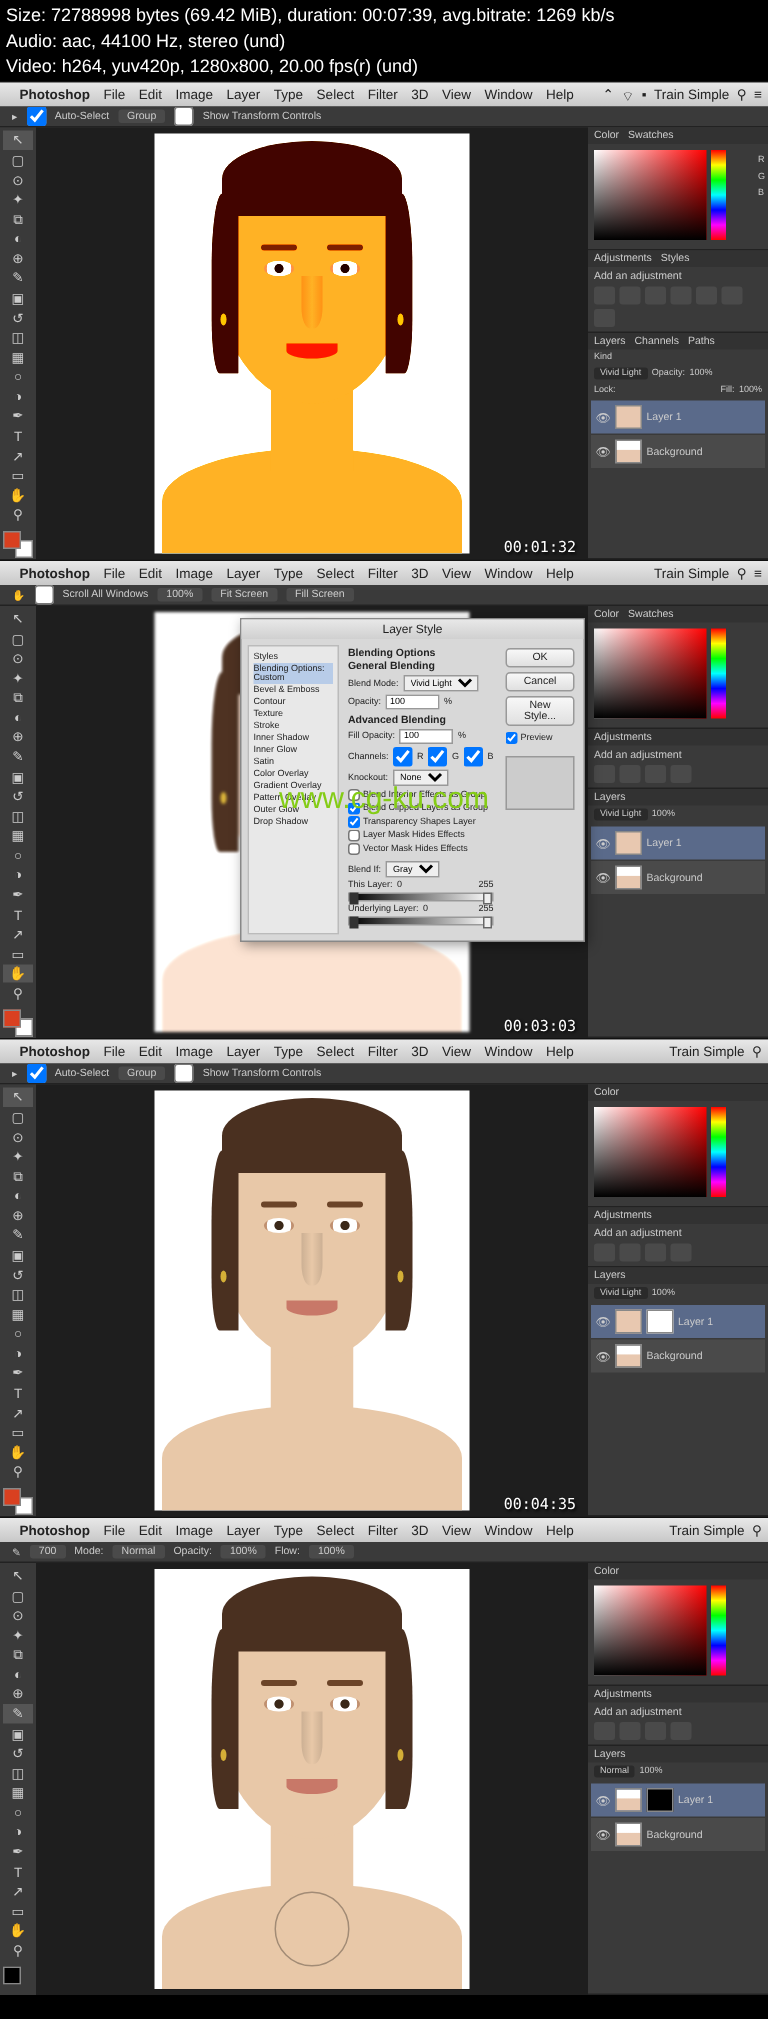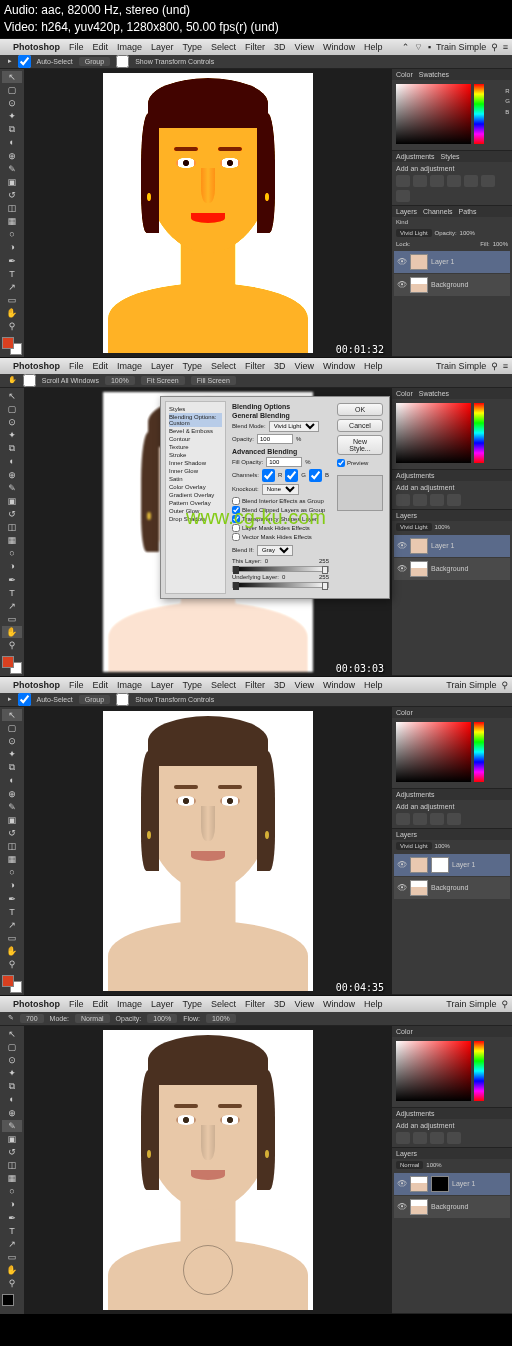--- a/index.html
+++ b/index.html
@@ -81,22 +81,23 @@
 .skin3{background:#e8c8a8}.lip3{background:#c87868}
 .skin4{background:#e8c8a8}.lip4{background:#c87868}
 .f1 .canvas{filter:contrast(1.5) saturate(1.6)}
 .f2 .canvas{filter:blur(1px) brightness(1.05)}
 .swatches.k .fg{background:#000}
 </style>
 </head>
 <body>
 
 <div class="meta">
-  <div>Audio: aac, 82000 Hz, stereo (und)</div>
-  <div>Video: h264, yuv420p, 1280x800, 50.00 fps(r) (und)</div>
+  <div>Size: 72788998 bytes (69.42 MiB), duration: 00:07:39, avg.bitrate: 1269 kb/s</div>
+  <div>Audio: aac, 44100 Hz, stereo (und)</div>
+  <div>Video: h264, yuv420p, 1280x800, 20.00 fps(r) (und)</div>
 </div>
 
 <div class="frame f1">
   <div class="menubar">
     <span class="apple"></span>
     <b>Photoshop</b>
     <span>File</span>
     <span>Edit</span>
     <span>Image</span>
     <span>Layer</span>
@@ -355,20 +356,21 @@
               <span class="eye-icon">👁</span>
               <div class="thumb bg-t"></div>
               <span>Background</span>
             </div>
           </div>
       </div>
     </div>
   </div>
 
   <div class="dialog">
+    <div class="dialog-title">Layer Style</div>
     <div class="dialog-body">
       <div class="dialog-left">
         <div>Styles</div>
         <div class="sel">Blending Options: Custom</div>
         <div>Bevel &amp; Emboss</div>
         <div>Contour</div>
         <div>Texture</div>
         <div>Stroke</div>
         <div>Inner Shadow</div>
         <div>Inner Glow</div>

